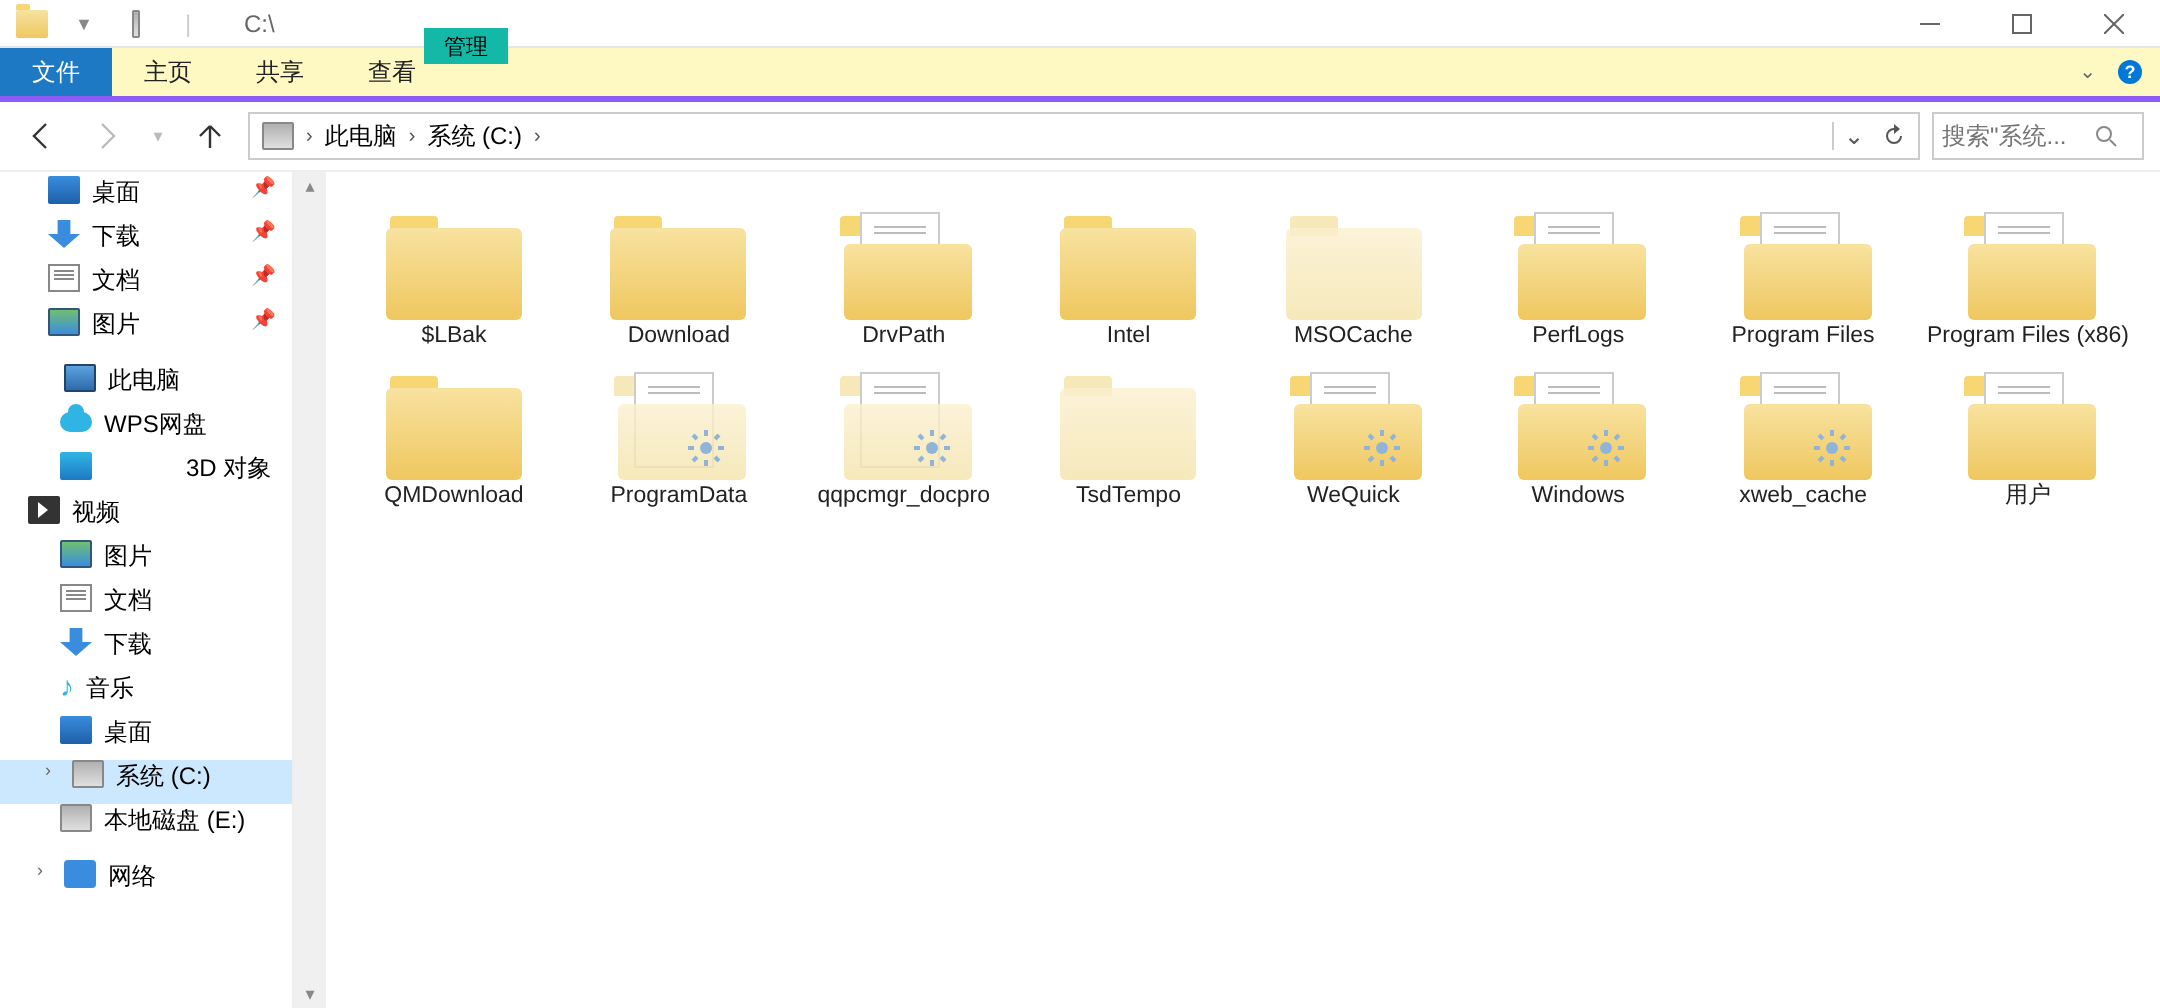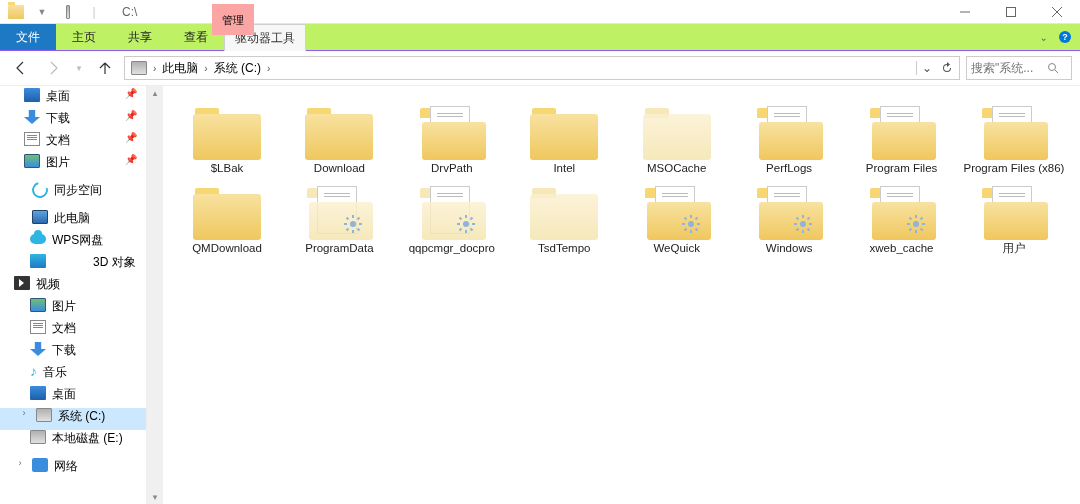--- a/index.html
+++ b/index.html
@@ -9,24 +9,24 @@
     .titlebar { display: flex; align-items: center; height: 24px; background: #fff; border-bottom: 1px solid #e5e5e5; }
     .titlebar-qat { display: flex; align-items: center; gap: 6px; padding: 0 6px; }
     .titlebar-qat .qbtn { width: 20px; height: 20px; display: flex; align-items: center; justify-content: center; }
     .drive-tab { display: flex; align-items: center; padding: 0 8px; background: #fff; }
     .titlebar-path { margin-left: 12px; color: #666; }
     .titlebar-spacer { flex: 1; }
     .window-controls { display: flex; }
     .window-controls > div { width: 46px; height: 24px; display: flex; align-items: center; justify-content: center; color: #666; }
 
     
-    .ribbon { display: flex; align-items: stretch; height: 27px; background: #bef264; border-bottom: 1px solid #8b5cf6; }
+    .ribbon { display: flex; align-items: stretch; height: 27px; background: #fef9c3; border-bottom: 3px solid #8b5cf6; }
     .ribbon-file { background: #1e79c4; color: #fff; padding: 0 16px; display: flex; align-items: center; }
     .ribbon-tab { padding: 0 16px; display: flex; align-items: center; color: #222; }
-    .ribbon-contextual-label { font-size: 11px; padding: 1px 10px 0; height: 31px; line-height: 12px; display:flex; align-items:center; position:absolute; top:4px; margin-left:2px; background:#fca5a5; }
+    .ribbon-contextual-label { font-size: 11px; padding: 1px 10px 0; height: 18px; line-height: 12px; display:flex; align-items:center; position:absolute; top:14px; margin-left:2px; background:#14b8a6; }
     .ribbon-contextual-tab { padding: 0 10px; height: 27px; display: flex; align-items: center; background:#f7f7f7; color:#333; border:1px solid #d0d0d0; border-bottom:none; }
     .ribbon-spacer { flex: 1; }
     .ribbon-right { display: flex; align-items: center; padding-right: 8px; gap: 10px; color:#0078d7; }
 
     
     .navbar { display: flex; align-items: center; height: 34px; padding: 4px 8px; gap: 6px; }
     .nav-arrow { width: 26px; height: 26px; display:flex; align-items:center; justify-content:center; color:#333; }
     .nav-arrow.disabled { color: #bbb; }
     .address-bar { flex: 1; display: flex; align-items: center; border: 1px solid #ccc; height: 24px; padding: 0 2px; }
     .drive-mini-icon { width:16px; height:14px; margin:0 4px; display:inline-block; background: linear-gradient(#b0b0b0, #e0e0e0); border:1px solid #888; border-radius:1px; }
@@ -123,21 +123,20 @@
         </svg>
     </div>
   </div>
 </div>
 
 <div class="ribbon">
   <div class="ribbon-file">文件</div>
   <div class="ribbon-tab">主页</div>
   <div class="ribbon-tab">共享</div>
   <div class="ribbon-tab">查看</div>
-  <div class="ribbon-contextual-tab">驱动器工具</div>
   <div class="ribbon-spacer"></div>
   <div class="ribbon-right">
     <span style="color:#666;font-size:10px;">⌄</span>
     <span>
       <svg width="14" height="14" viewBox="0 0 14 14">
           <circle cx="7" cy="7" r="6" fill="#0078d7"></circle>
           <text x="7" y="10" text-anchor="middle" fill="#fff" font-size="9" font-weight="bold">?</text>
         </svg>
     </span>
   </div>
@@ -206,25 +205,20 @@
           <span class="mini-icon mi-doc"></span>
     <span>文档</span>
     <span class="pin">📌</span>
         </div>
         <div class="sidebar-item">
           <span class="mini-icon mi-pic"></span>
     <span>图片</span>
     <span class="pin">📌</span>
         </div>
       </div>
-    <div class="sidebar-item group-header">
-      <span class="tree-gutter"></span>
-        <span class="mini-icon mi-sync"></span>
-      <span>同步空间</span>
-    </div>
     <div class="sidebar-item group-header">
       <span class="tree-gutter"></span>
         <span class="mini-icon mi-pc"></span>
       <span>此电脑</span>
     </div>
     <div id="sidebar-thispc">
         <div class="sidebar-item" style="padding-left: 30px;">
           <span class="mini-icon mi-cloud"></span>
     <span>WPS网盘</span>
         </div>

